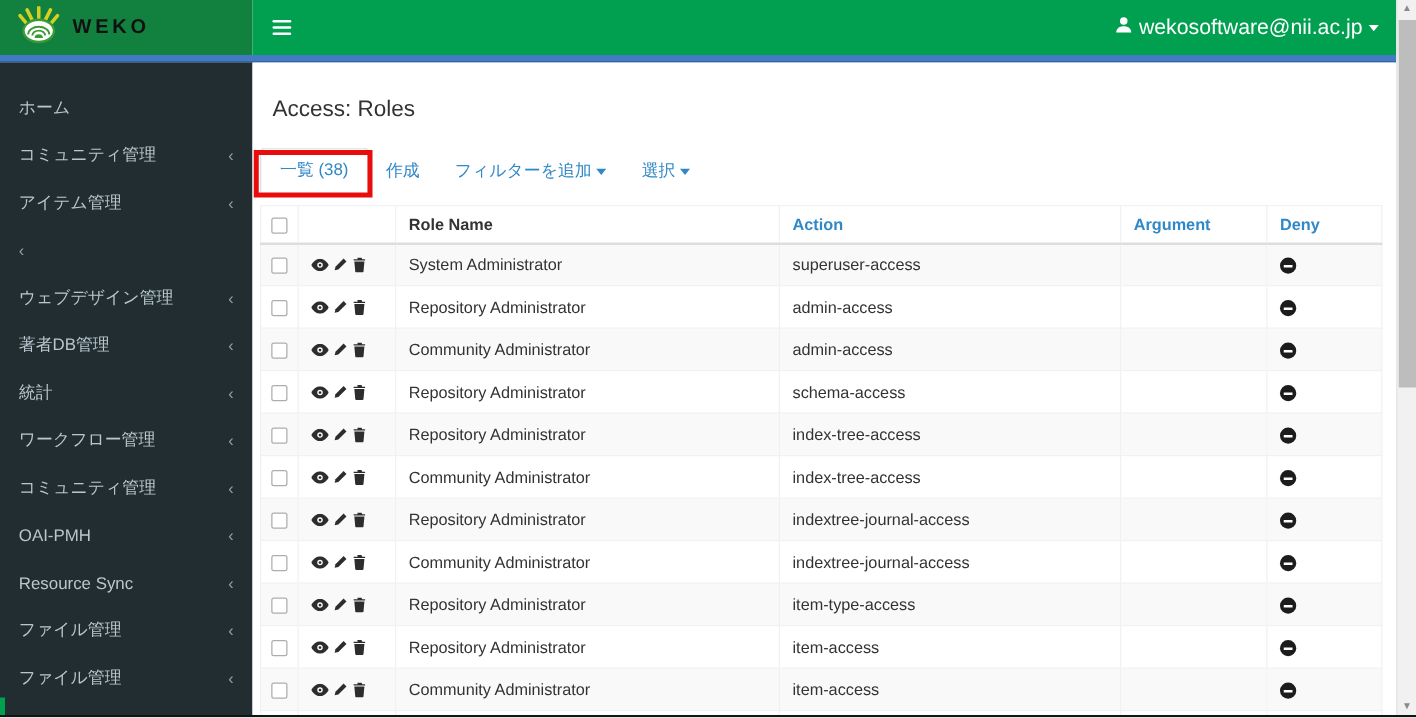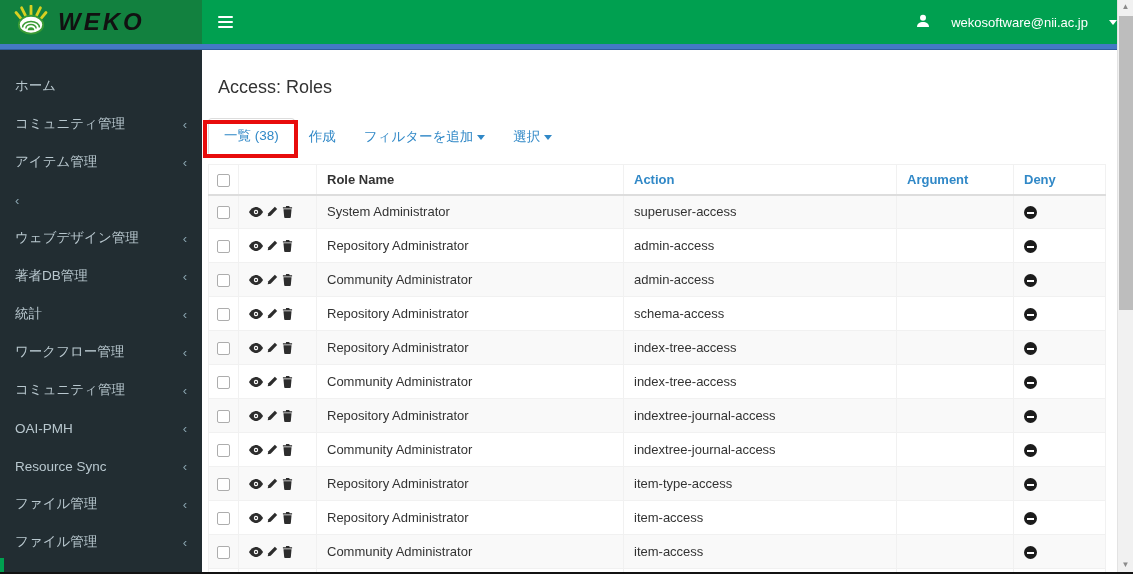--- a/index.html
+++ b/index.html
@@ -9,25 +9,25 @@
     --stripe-gray:#f9f9f9;
   }
   *{box-sizing:border-box;margin:0;padding:0;}
   html,body{width:1133px;height:574px;overflow:hidden;}
   body{font-family:"Liberation Sans","DejaVu Sans",sans-serif;background:#fff;}
   .app{position:relative;width:1133px;height:574px;background:#fff;overflow:hidden;}
 
   
   .topbar{position:absolute;left:0;top:0;right:16px;height:44px;display:flex;}
   .brand{width:202px;height:44px;background:var(--brand-green);display:flex;align-items:center;padding-left:14px;gap:10px;cursor:pointer;}
-  .brand-text{color:#111;font-size:24px;font-weight:bold;letter-spacing:3px;font-style:italic;}
+  .brand-text{color:#111;font-size:16px;font-weight:bold;letter-spacing:3px;}
   .nav-area{flex:1;height:44px;background:var(--nav-green);display:flex;align-items:center;justify-content:space-between;}
   .hamb{display:flex;flex-direction:column;gap:3px;padding:14px 16px;cursor:pointer;}
   .hamb i{display:block;width:15px;height:2px;background:#fff;border-radius:1px;}
-  .user-menu{display:flex;align-items:center;gap:21px;color:#fff;font-size:13px;cursor:pointer;}
+  .user-menu{display:flex;align-items:center;gap:5px;color:#fff;font-size:17px;padding-right:14px;cursor:pointer;}
   .caret{display:inline-block;width:0;height:0;border-left:4px solid transparent;border-right:4px solid transparent;border-top:5px solid currentColor;}
   .blue-strip{position:absolute;left:0;top:44px;right:16px;height:6px;background:var(--strip-blue);border-bottom:1px solid #2f5e9e;}
 
   
   .sidebar{position:absolute;left:0;top:50px;bottom:2px;width:202px;background:var(--sidebar-bg);padding-top:17px;}
   .side-item{height:38px;display:flex;align-items:center;justify-content:space-between;padding:0 15px;color:var(--sidebar-text);font-size:13.5px;cursor:pointer;text-decoration:none;}
   .side-item .chev{font-size:13px;color:#8aa4af;}
   .green-sliver{position:absolute;left:0;bottom:2px;width:4px;height:14px;background:var(--nav-green);z-index:12;}
 
   

